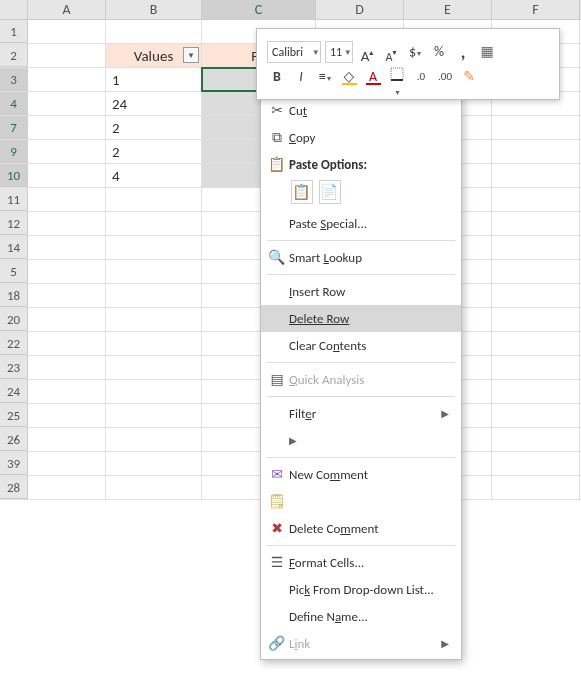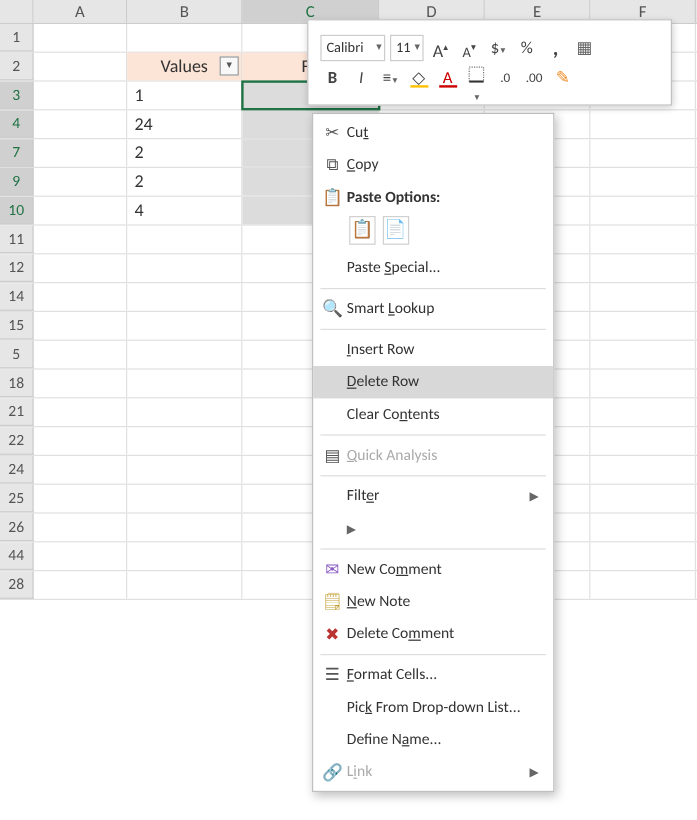--- a/index.html
+++ b/index.html
@@ -93,21 +93,21 @@
   .active-cell {
     outline: 2px solid #217346;
     outline-offset: -1px;
     z-index: 2;
   }
 
   
   .mini-toolbar {
     position: absolute;
     left: 256px;
-    top: 16px;
+    top: 28px;
     width: 304px;
     background: #fff;
     border: 1px solid #c0c0c0;
     box-shadow: 1px 2px 6px rgba(0,0,0,0.2);
     padding: 10px;
     z-index: 50;
   }
   .mt-row {
     display: flex;
     align-items: center;
@@ -164,21 +164,21 @@
     z-index: 40;
     font-size: 13px;
   }
   .ctx-item {
     display: flex;
     align-items: center;
     height: 27px;
     padding: 0 8px 0 4px;
     white-space: nowrap;
   }
-  .ctx-item.hover { background: #d8d8d8; }
+  .ctx-item.hover { background: #d8d8d8; text-decoration: underline; }
   .ctx-item.disabled { color: #aaa; }
   .ctx-icon {
     width: 24px;
     text-align: center;
     font-size: 14px;
     color: #555;
     flex-shrink: 0;
   }
   .ctx-label { flex: 1; }
   .ctx-sub { color: #666; font-size: 10px; padding-right:4px;}
@@ -301,65 +301,65 @@
       <div class="row">
         <div class="row-h">14</div>
         <div class="cell cA"></div>
         <div class="cell cB"></div>
         <div class="cell cC"></div>
         <div class="cell cD"></div>
         <div class="cell cE"></div>
         <div class="cell cF"></div>
       </div>
       <div class="row">
-        <div class="row-h">15</div>
-        <div class="cell cA"></div>
-        <div class="cell cB"></div>
-        <div class="cell cC"></div>
-        <div class="cell cD"></div>
-        <div class="cell cE"></div>
-        <div class="cell cF"></div>
-      </div>
-      <div class="row">
         <div class="row-h">5</div>
         <div class="cell cA"></div>
         <div class="cell cB"></div>
         <div class="cell cC"></div>
         <div class="cell cD"></div>
         <div class="cell cE"></div>
         <div class="cell cF"></div>
       </div>
       <div class="row">
         <div class="row-h">18</div>
         <div class="cell cA"></div>
         <div class="cell cB"></div>
         <div class="cell cC"></div>
         <div class="cell cD"></div>
         <div class="cell cE"></div>
         <div class="cell cF"></div>
       </div>
       <div class="row">
-        <div class="row-h">21</div>
+        <div class="row-h">20</div>
         <div class="cell cA"></div>
         <div class="cell cB"></div>
         <div class="cell cC"></div>
         <div class="cell cD"></div>
         <div class="cell cE"></div>
         <div class="cell cF"></div>
       </div>
       <div class="row">
         <div class="row-h">22</div>
         <div class="cell cA"></div>
         <div class="cell cB"></div>
         <div class="cell cC"></div>
         <div class="cell cD"></div>
         <div class="cell cE"></div>
         <div class="cell cF"></div>
       </div>
       <div class="row">
+        <div class="row-h">23</div>
+        <div class="cell cA"></div>
+        <div class="cell cB"></div>
+        <div class="cell cC"></div>
+        <div class="cell cD"></div>
+        <div class="cell cE"></div>
+        <div class="cell cF"></div>
+      </div>
+      <div class="row">
         <div class="row-h">24</div>
         <div class="cell cA"></div>
         <div class="cell cB"></div>
         <div class="cell cC"></div>
         <div class="cell cD"></div>
         <div class="cell cE"></div>
         <div class="cell cF"></div>
       </div>
       <div class="row">
         <div class="row-h">25</div>
@@ -373,21 +373,21 @@
       <div class="row">
         <div class="row-h">26</div>
         <div class="cell cA"></div>
         <div class="cell cB"></div>
         <div class="cell cC"></div>
         <div class="cell cD"></div>
         <div class="cell cE"></div>
         <div class="cell cF"></div>
       </div>
       <div class="row">
-        <div class="row-h">44</div>
+        <div class="row-h">39</div>
         <div class="cell cA"></div>
         <div class="cell cB"></div>
         <div class="cell cC"></div>
         <div class="cell cD"></div>
         <div class="cell cE"></div>
         <div class="cell cF"></div>
       </div>
       <div class="row">
         <div class="row-h">28</div>
         <div class="cell cA"></div>
@@ -483,21 +483,20 @@
     <span class="ctx-icon"></span>
     <span class="ctx-sub">▶</span>
   </div>
   <div class="ctx-sep"></div>
   <div class="ctx-item">
     <span class="ctx-icon" style="color:#8a5bc4">✉</span>
     <span class="ctx-label">New Co<u>m</u>ment</span>
   </div>
   <div class="ctx-item">
     <span class="ctx-icon" style="color:#c4a23a">🗒</span>
-    <span class="ctx-label"><u>N</u>ew Note</span>
   </div>
   <div class="ctx-item">
     <span class="ctx-icon" style="color:#b33">✖</span>
     <span class="ctx-label">Delete Co<u>m</u>ment</span>
   </div>
   <div class="ctx-sep"></div>
   <div class="ctx-item">
     <span class="ctx-icon">☰</span>
     <span class="ctx-label"><u>F</u>ormat Cells...</span>
   </div>

